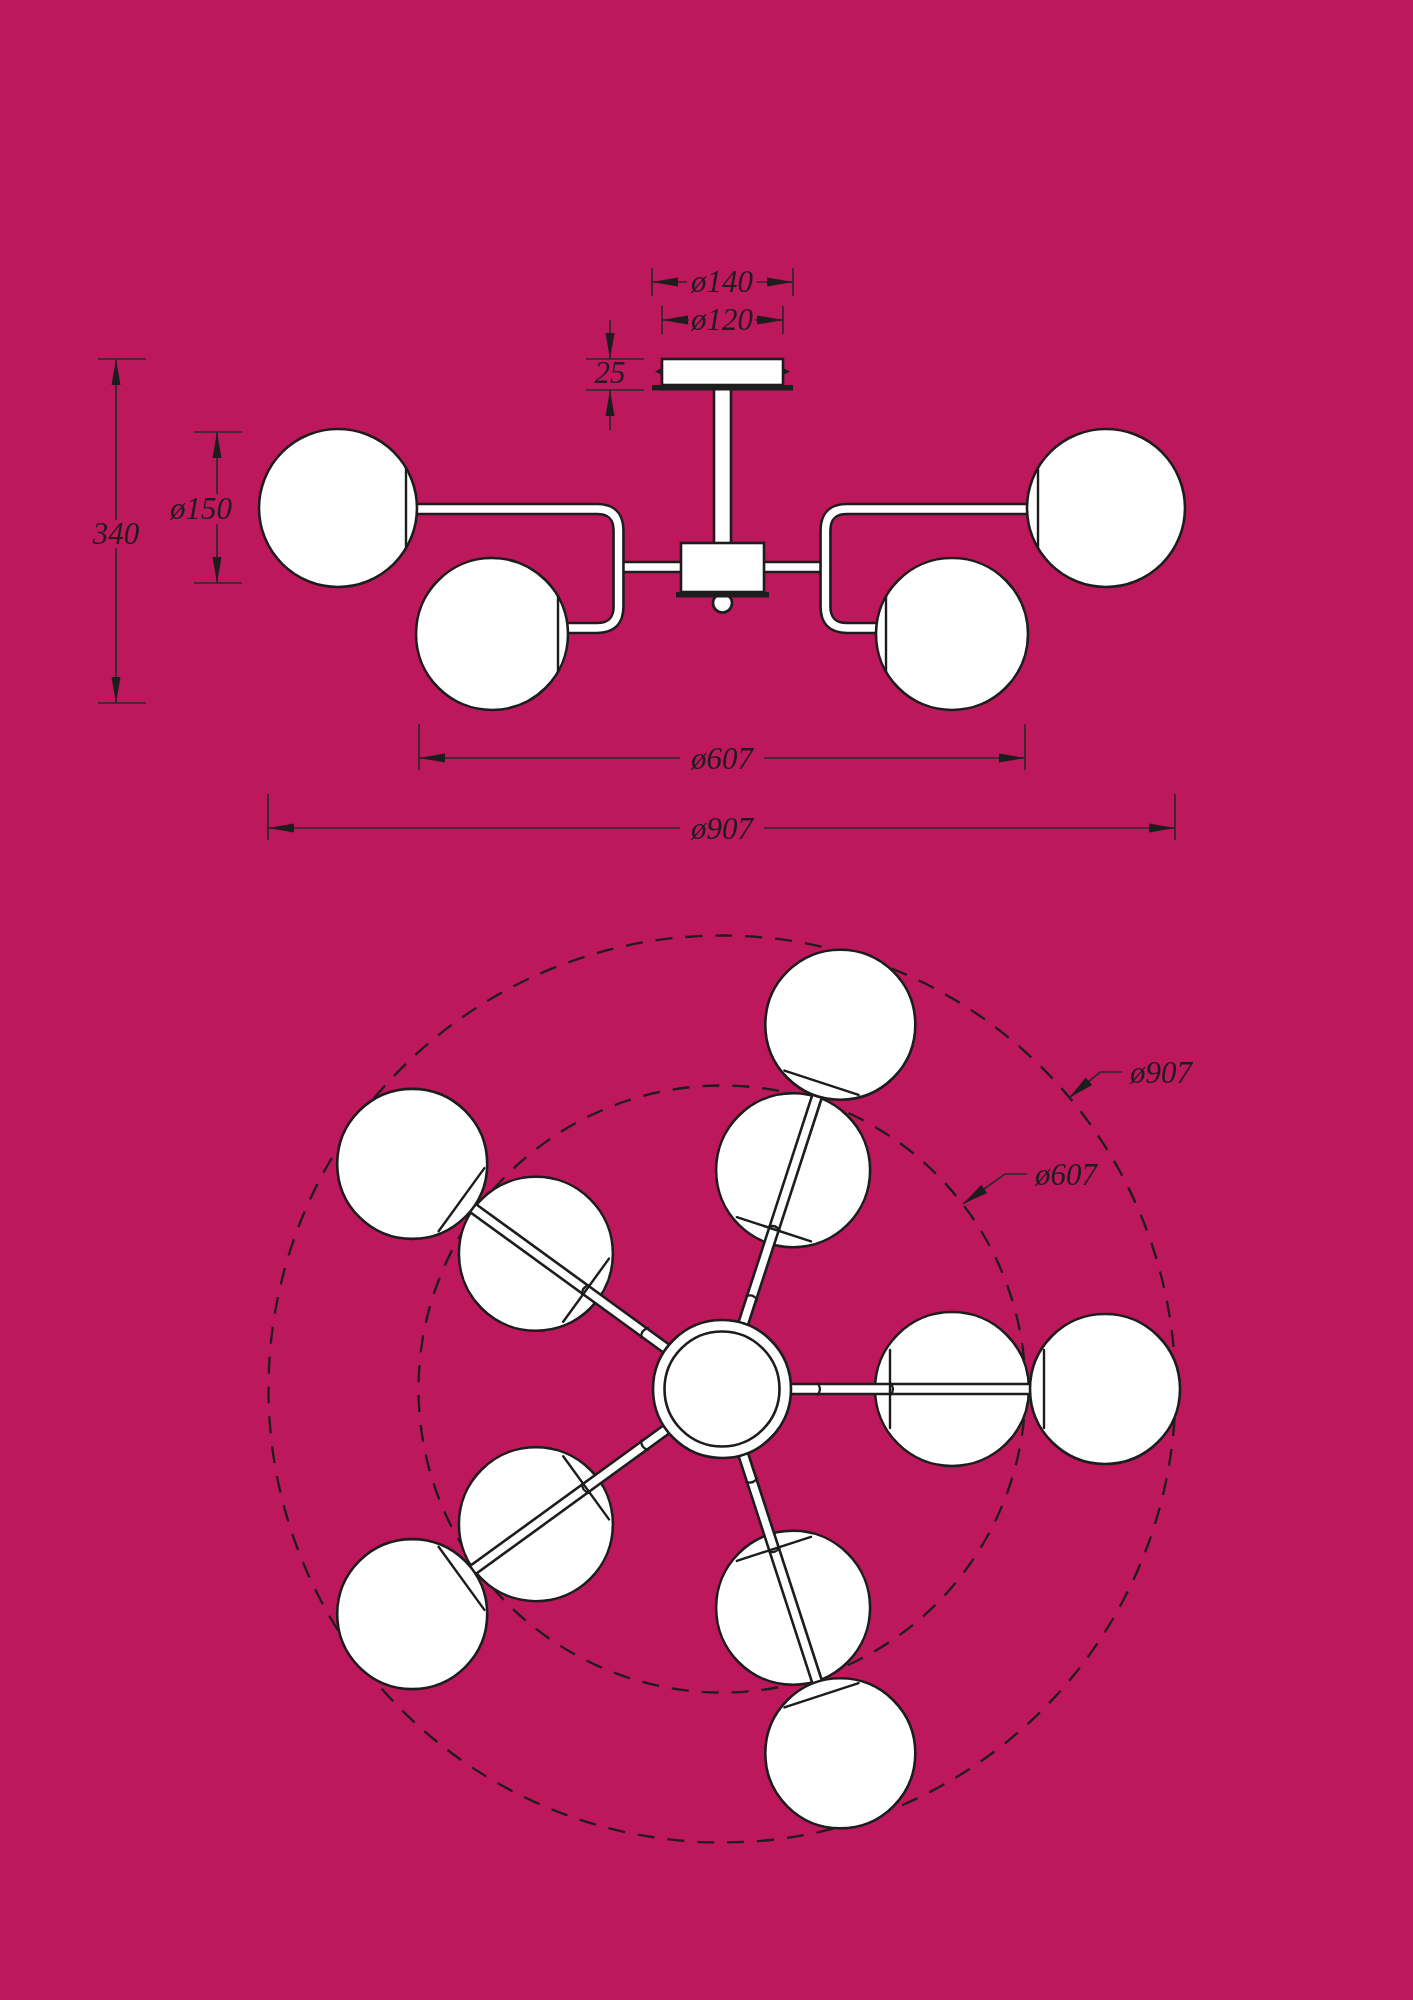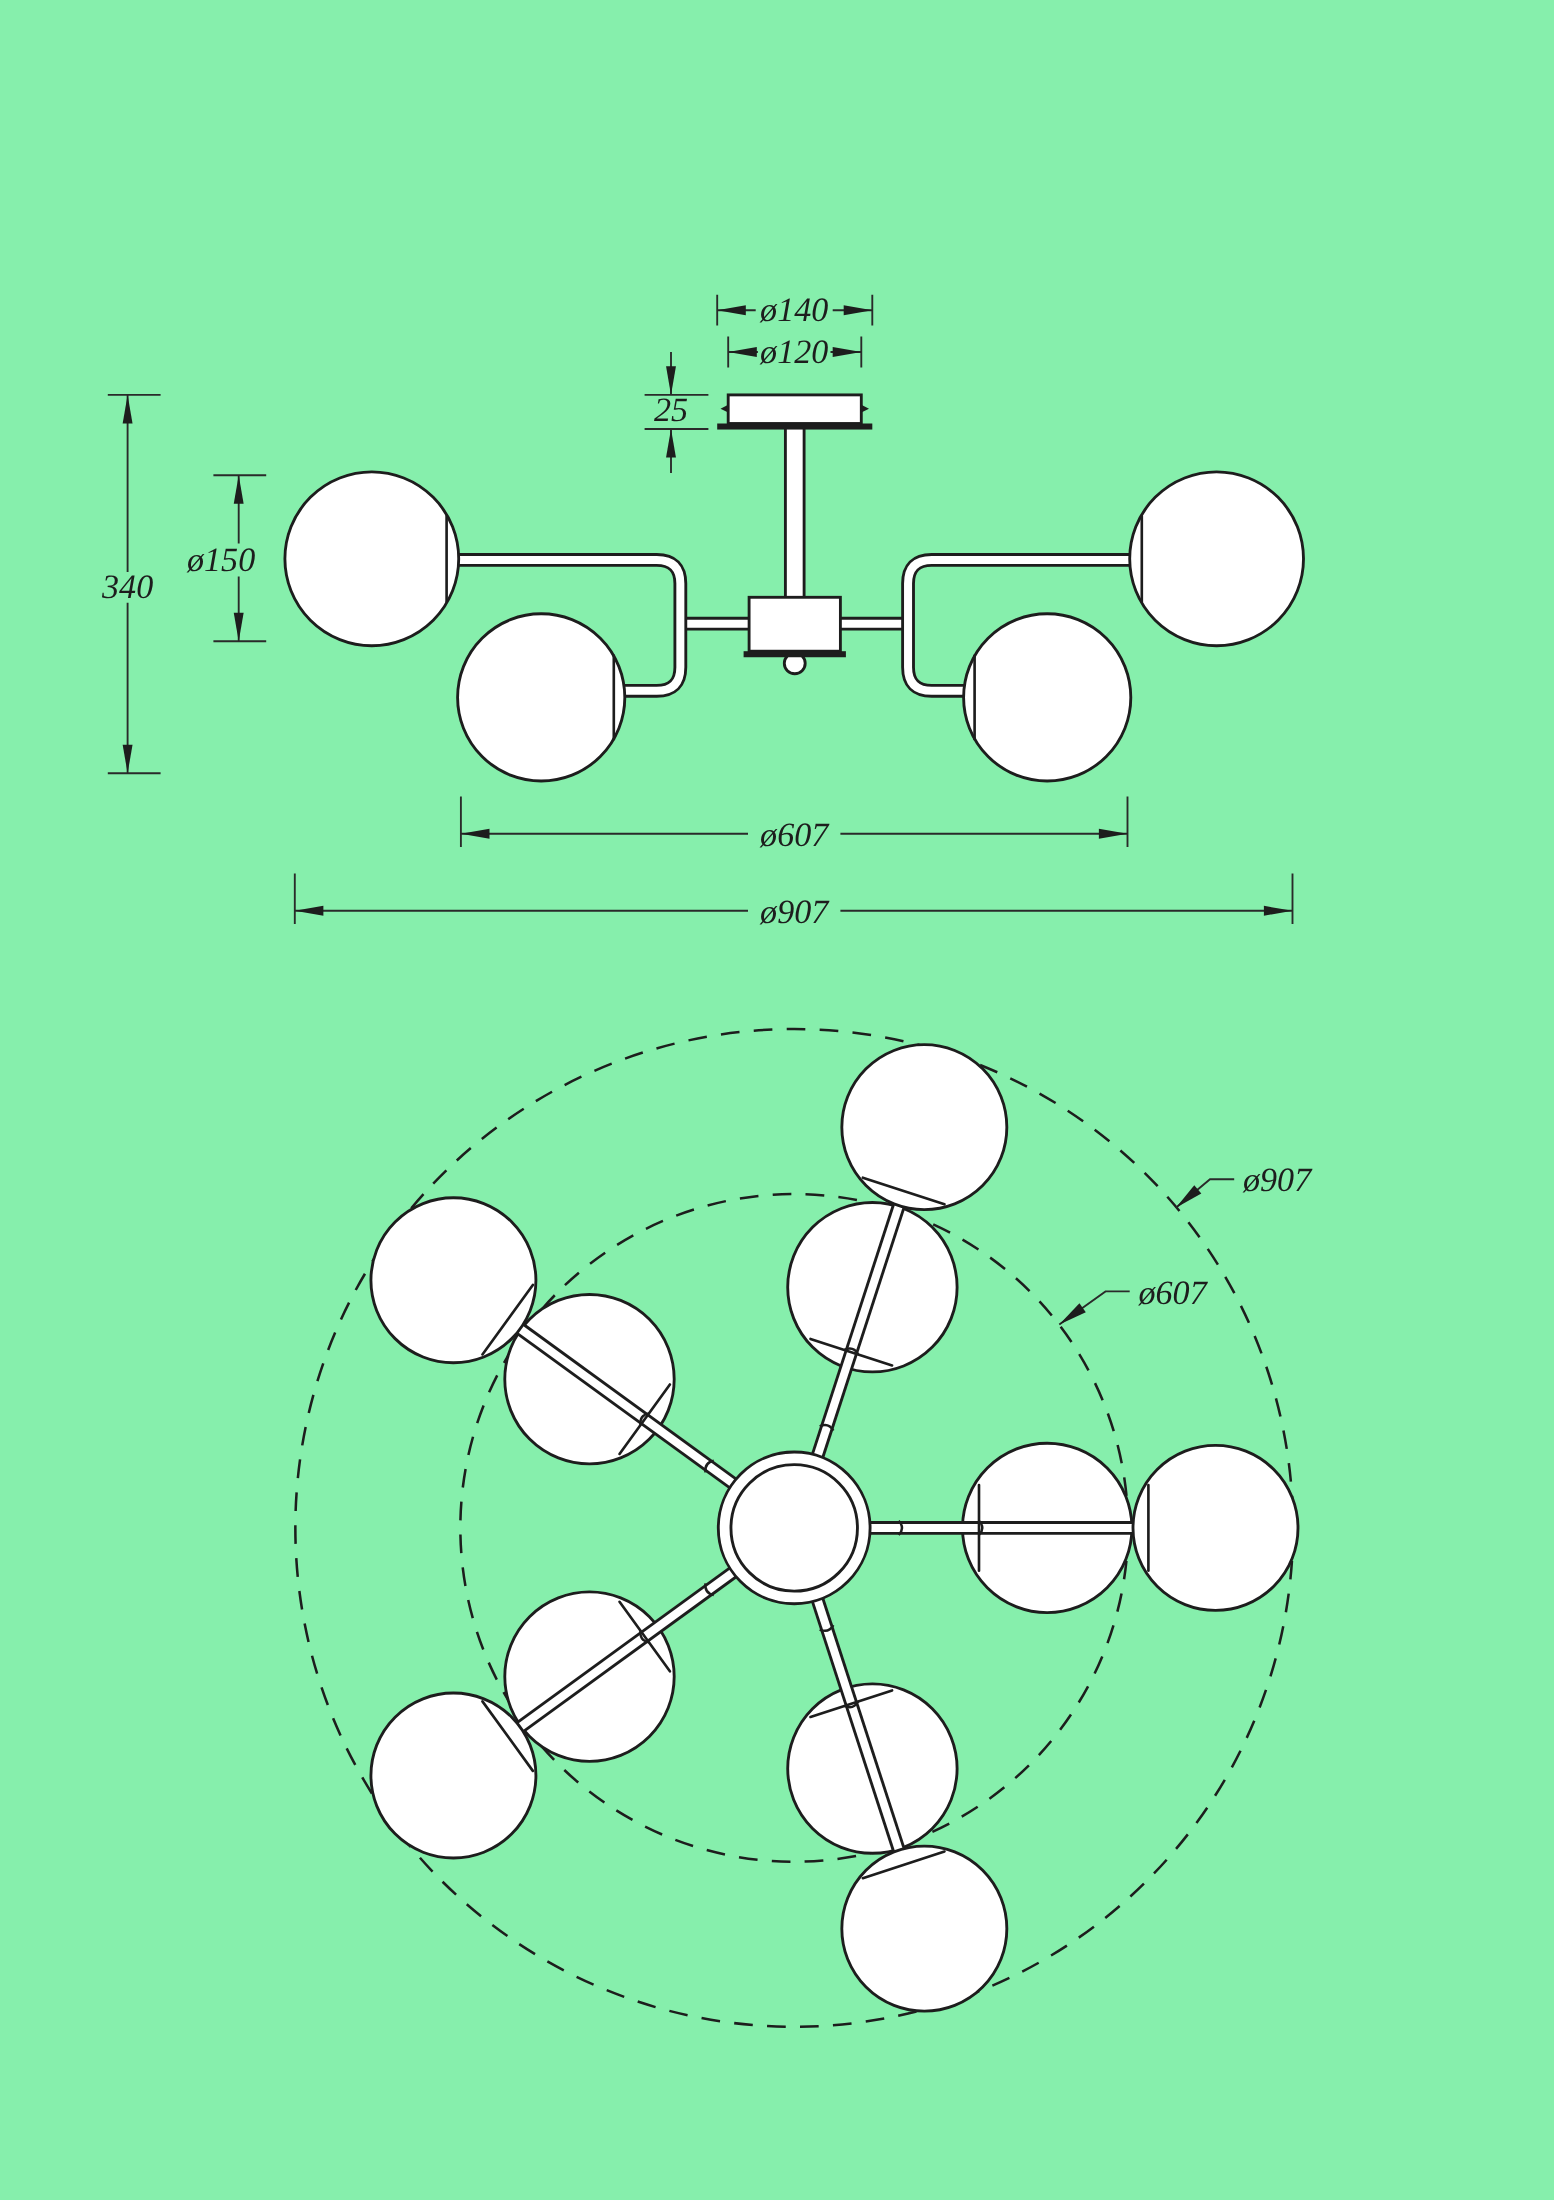--- a/index.html
+++ b/index.html
@@ -1,17 +1,17 @@
 <!DOCTYPE html>
 <html><head>
 <meta charset="utf-8">
 <style>
   html,body{margin:0;padding:0;background:#f2f2f2;}
   .page{
-    width:1413px;height:2000px;background:#86efac;position:relative;
+    width:1413px;height:2000px;background:#be185d;position:relative;
     margin:0 auto;overflow:hidden;
     font-family:"Liberation Serif","DejaVu Serif",serif;
   }
   svg{display:block}
   .geo{stroke:#1d1d1d;fill:none;stroke-width:2.6;stroke-linecap:round;}
   .geo-fill{fill:#ffffff;stroke:#1d1d1d;stroke-width:2.6;}
   .solid{fill:#1d1d1d;stroke:none;}
   .tube-out{stroke:#1d1d1d;stroke-width:12.5;fill:none;stroke-linecap:butt;}
   .tube-in{stroke:#ffffff;stroke-width:7.3;fill:none;stroke-linecap:butt;}
   .dim{stroke:#2a2a2a;stroke-width:1.7;fill:none;stroke-linecap:butt;}

